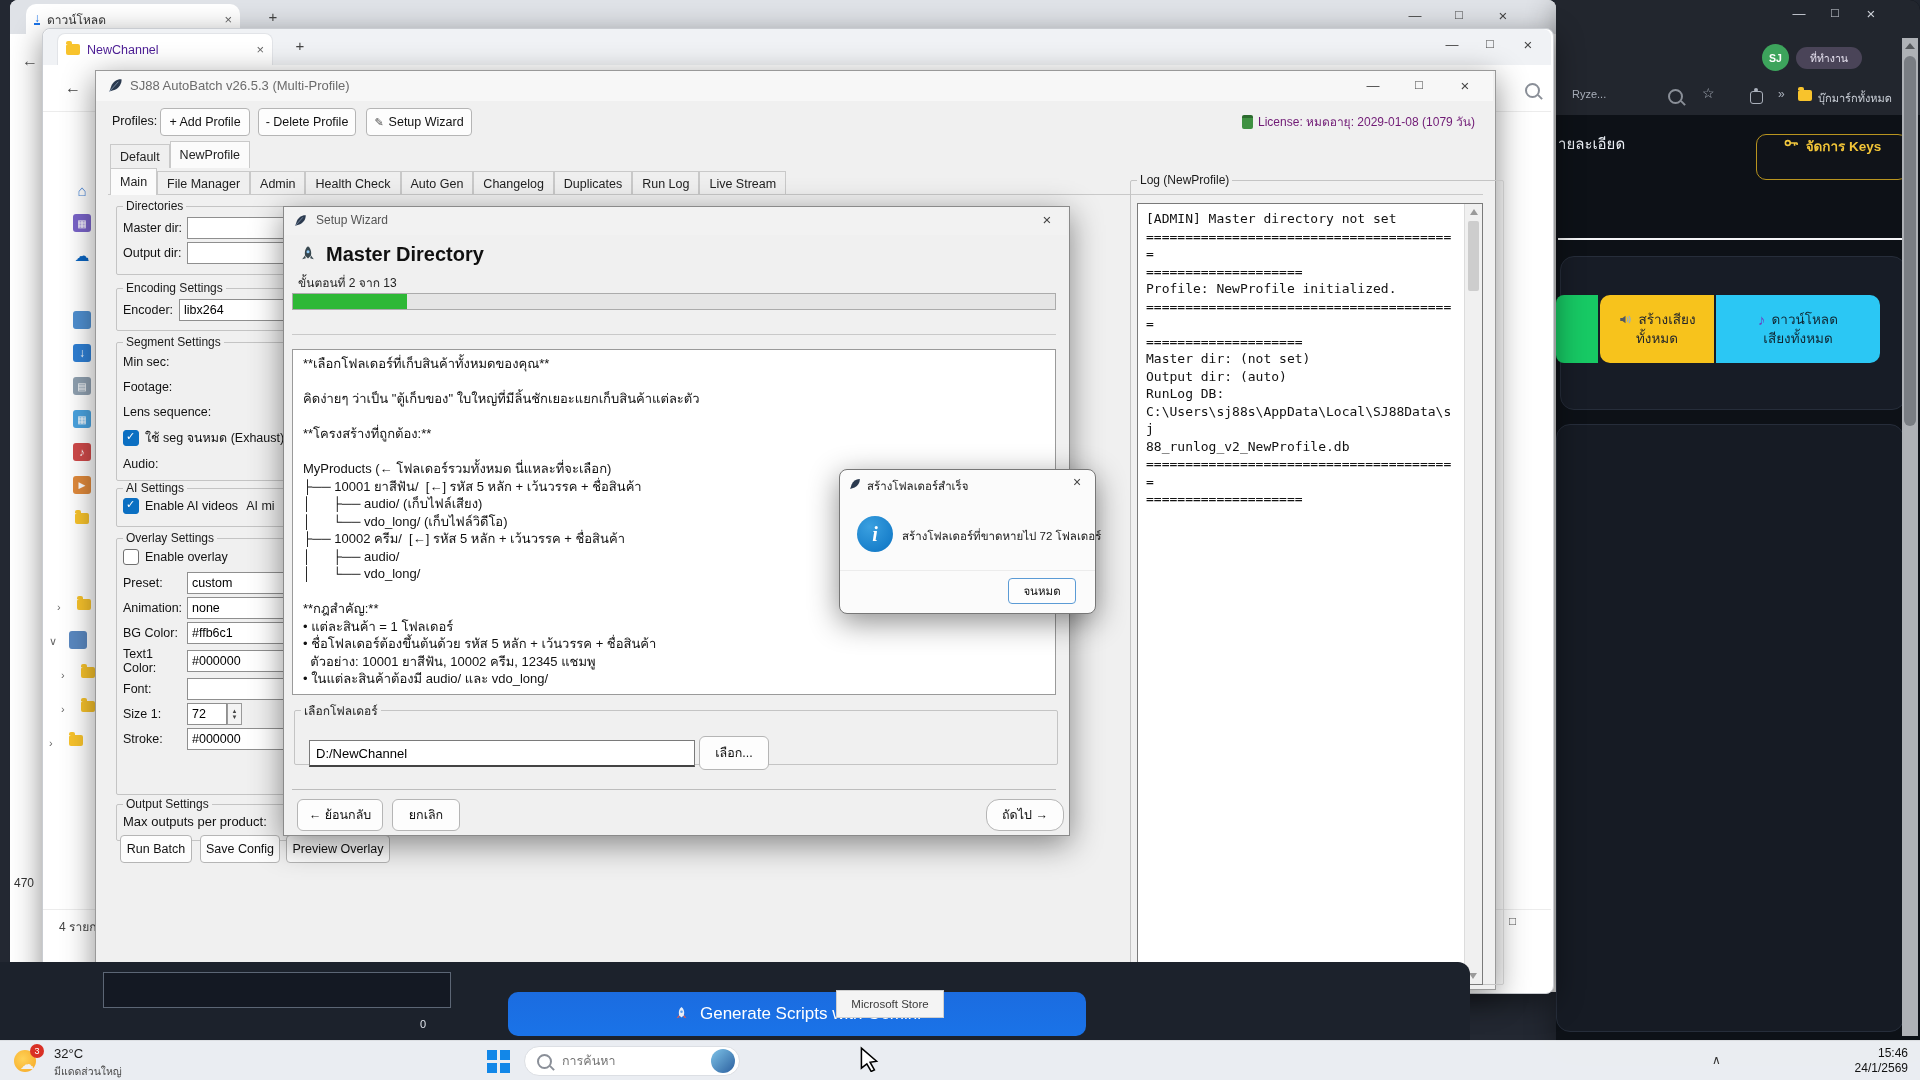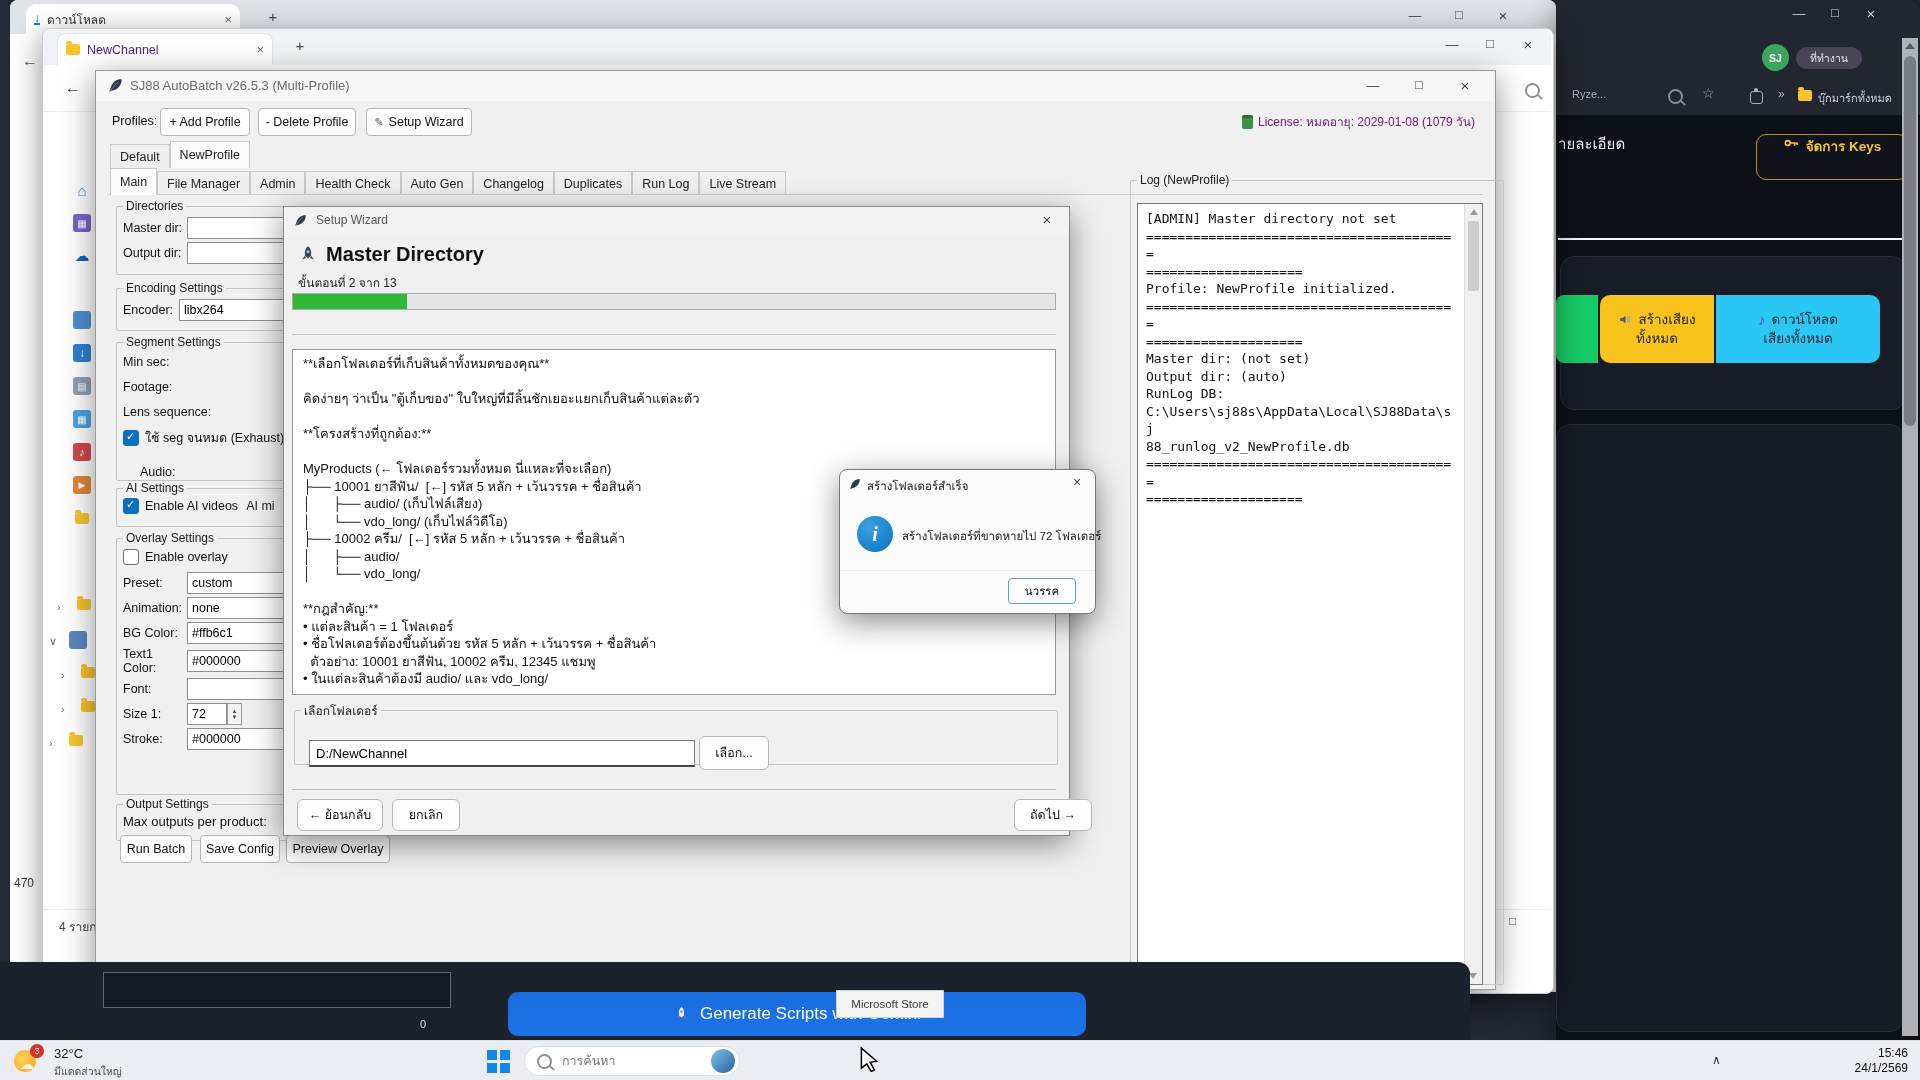--- a/index.html
+++ b/index.html
@@ -238,21 +238,21 @@
     <div class="row" style="margin:3px 0 11px">
         <label>Footage:</label>
       </div>
     <div class="row" style="margin:0 0 9px">
         <label>Lens sequence:</label>
       </div>
     <div class="row" style="margin:0 0 9px">
       <span class="cb on"></span>
       <label>ใช้ seg จนหมด (Exhaust)</label>
     </div>
-    <div class="row" style="margin:17px">
+    <div class="row" style="margin:0">
         <label>Audio:</label>
       </div>
   </fieldset>
 
   <fieldset class="fs" style="left:18px;top:410px;width:172px;height:40px">
     <legend>AI Settings</legend>
     <div class="row" style="margin-top:2px">
       <span class="cb on"></span>
       <label>Enable AI videos</label>
       <span style="font-size:12.5px;color:#222;margin-left:8px;white-space:nowrap">AI mi</span>
@@ -384,38 +384,38 @@
 
   <fieldset class="fs" style="left:8px;top:494px;width:750px;height:58px">
     <legend>เลือกโฟลเดอร์</legend>
     <input style="position: absolute; left: 14px; top: 20px; width: 372px; height: 24px; border-width: 1px 1px 2px; border-style: solid; border-color: rgb(122, 122, 122) rgb(122, 122, 122) rgb(68, 68, 68); border-image: initial; font-size: 13px; padding: 0px 6px; font-family: &quot;Liberation Sans&quot;, sans-serif; background: rgb(255, 255, 255);" value="D:/NewChannel">
     <div class="btn" style="position:absolute;left:404px;top:16px;width:68px;height:32px;border-radius:6px">เลือก...</div>
   </fieldset>
 
   <div class="hr" style="left:8px;top:582px;width:764px;border-color:#bdbdbd"></div>
   <div class="btn" style="position:absolute;left:13px;top:592px;width:84px;height:30px;border-radius:6px">← ย้อนกลับ</div>
   <div class="btn" style="position:absolute;left:108px;top:592px;width:66px;height:30px;border-radius:6px">ยกเลิก</div>
-  <div class="btn" style="position:absolute;left:730px;top:592px;width:76px;height:30px;border-radius:6px">ถัดไป →</div>
+  <div class="btn" style="position:absolute;left:702px;top:592px;width:76px;height:30px;border-radius:13px">ถัดไป →</div>
 </div>
 
 <div class="w shadow" style="left:839px;top:469px;width:255px;height:143px;background:#fbfbfb;border:1px solid #777;border-radius:8px">
   <svg viewBox="0 0 16 16" width="12" height="12" style="position:absolute;left:9px;top:8px">
     <path d="M14.5 1.5C10 1 5.5 4 3.5 8.5L1.5 14.5l6-2C12 10.5 14.5 6 14.5 1.5Z" fill="#2b3a4f"></path>
   </svg>
   <span style="position:absolute;left:27px;top:7px;font-size:11.5px;color:#222">สร้างโฟลเดอร์สำเร็จ</span>
   <span class="wc" style="position:absolute;left:222px;top:4px;font-size:14px">×</span>
 
   <div style="position:absolute;left:17px;top:46px;width:36px;height:36px;border-radius:50%;
               background:radial-gradient(circle at 35% 30%,#3aa0e0,#0b72c2);display:flex;align-items:center;justify-content:center">
     <span style="color:#fff;font-size:20px;font-family:'Liberation Serif',serif;font-style:italic;font-weight:bold">i</span>
   </div>
   <span style="position:absolute;left:62px;top:57px;font-size:11.5px;color:#1a1a1a;white-space:nowrap">สร้างโฟลเดอร์ที่ขาดหายไป 72 โฟลเดอร์</span>
 
   <div style="position:absolute;left:0;top:100px;width:255px;height:42px;border-top:1px solid #ececec;border-radius:0 0 8px 8px"></div>
-  <div class="btn" style="position:absolute;left:168px;top:108px;width:66px;height:24px;border:1px solid #5b9bd5;font-size:11.5px">นวรรค</div>
+  <div class="btn" style="position:absolute;left:168px;top:108px;width:66px;height:24px;border:1px solid #5b9bd5;font-size:11.5px">จนหมด</div>
 </div>
 
 <div class="w" style="left:0;top:962px;width:1470px;height:78px;background:#1c222c;border-radius:0 12px 0 0">
   <div style="position:absolute;left:103px;top:10px;width:346px;height:34px;border:1px solid #5c6675;background:#141923"></div>
   <span style="position:absolute;left:420px;top:56px;font-size:11px;color:#dfe3ea">0</span>
   <div style="position:absolute;left:508px;top:30px;width:578px;height:44px;border-radius:10px;
               background:linear-gradient(#1b6ce0,#1a73e8);display:flex;align-items:center;justify-content:center;gap:10px">
     <svg viewBox="0 0 20 20" width="17" height="17">
       <path d="M10 1.2c2.8 2 3.8 5.8 2.8 9.6l-2.8 2.8-2.8-2.8C6.2 7 7.2 3.2 10 1.2Z" fill="#e8eef7"></path>
       <circle cx="10" cy="6.8" r="1.5" fill="#5aa0f0"></circle>

